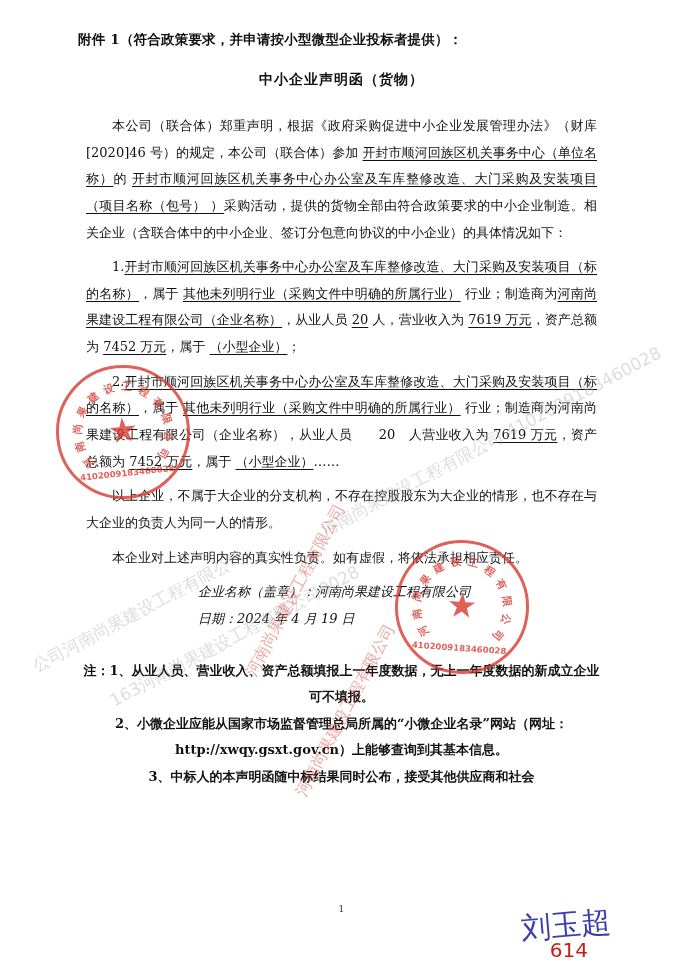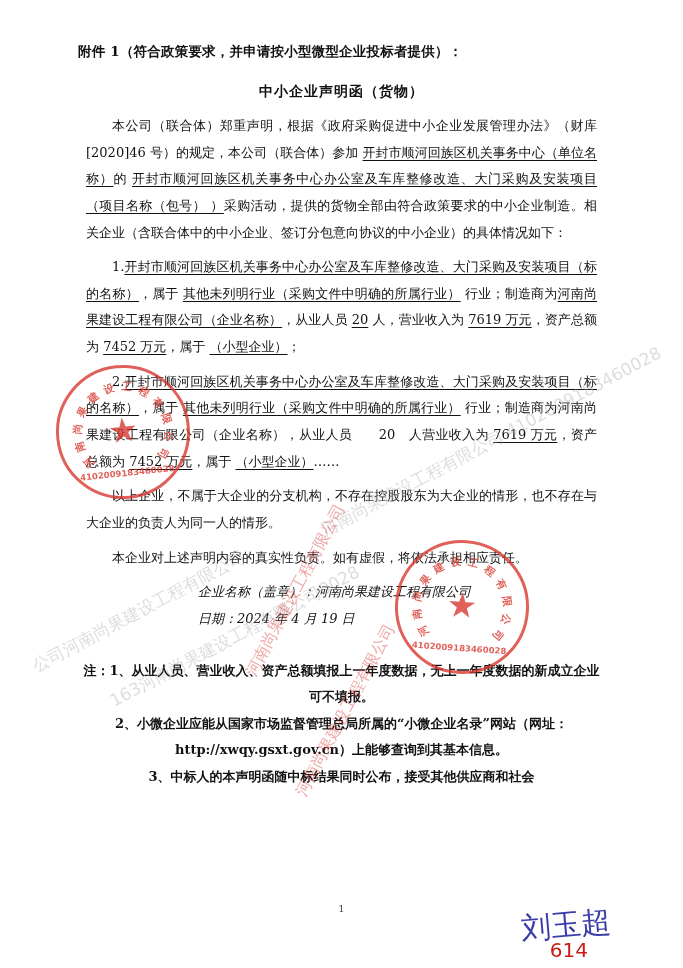--- a/index.html
+++ b/index.html
@@ -11,35 +11,35 @@
     width: 683px;
     height: 968px;
     position: relative;
     overflow: hidden;
     font-family: "DejaVu Serif", "Liberation Serif", serif;
     color: #111;
   }
   .page {
     position: absolute;
     inset: 0;
-    padding: 40px 78px 0 78px;
+    padding: 28px 78px 0 78px;
     box-sizing: border-box;
   }
   .title-line {
     font-weight: bold;
     font-size: 13.5px;
     line-height: 1.7;
     letter-spacing: 0.2px;
   }
   .doc-title {
     text-align: center;
     font-weight: bold;
     font-size: 14px;
     margin-top: 20px;
-    margin-bottom: 12px;
+    margin-bottom: 24px;
     letter-spacing: 1px;
   }
   .para {
     font-size: 13px;
     line-height: 2.05;
     text-align: justify;
     text-justify: inter-ideograph;
     margin: 8px;
   }
   .indent {

